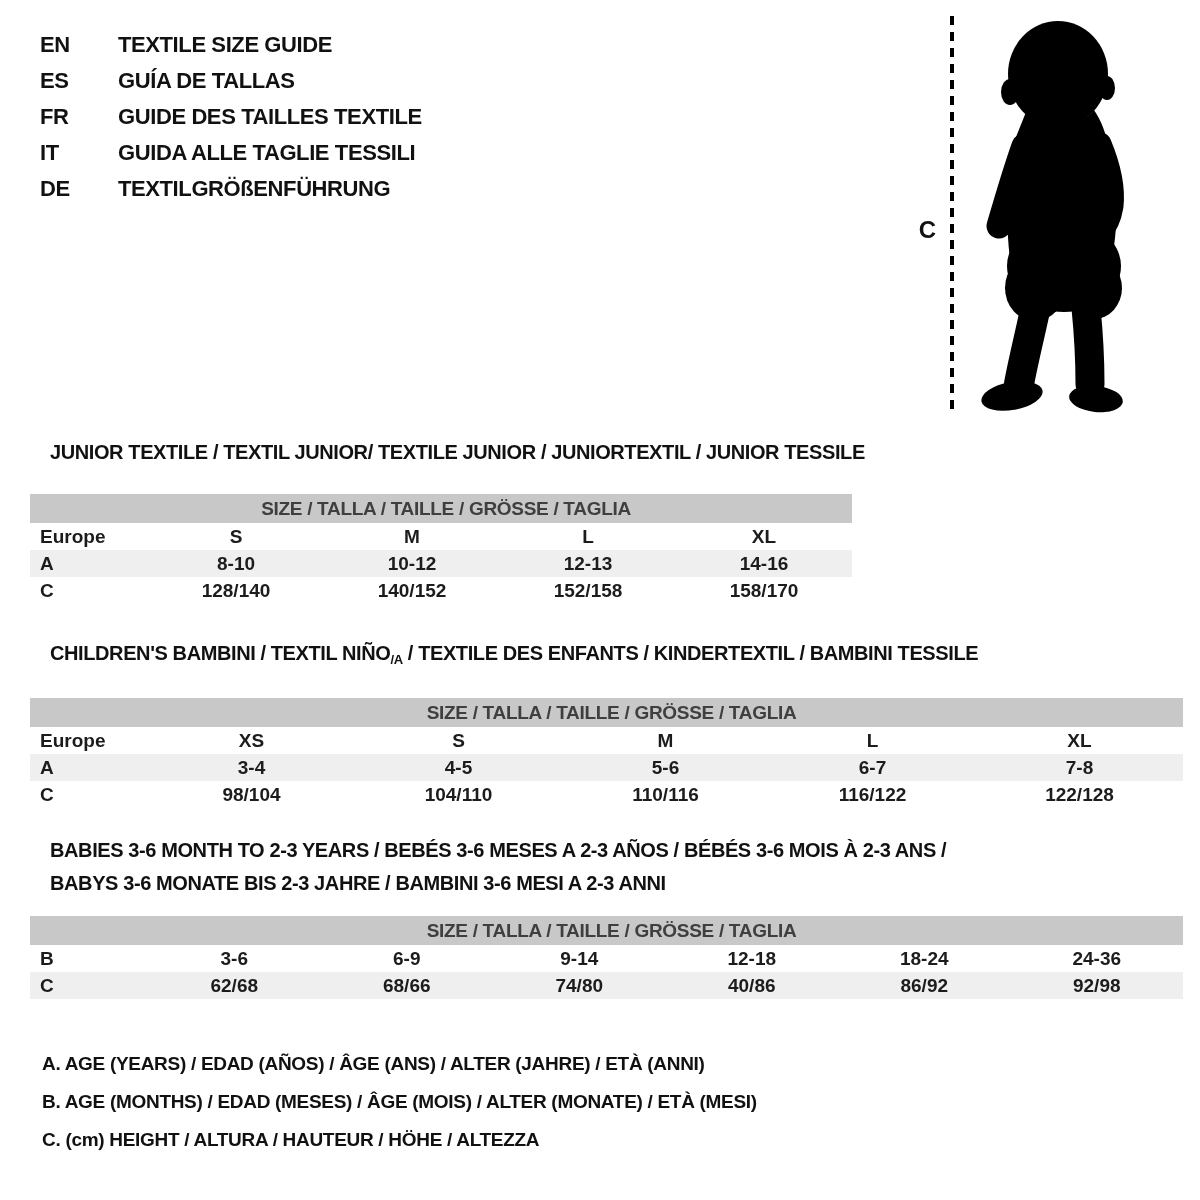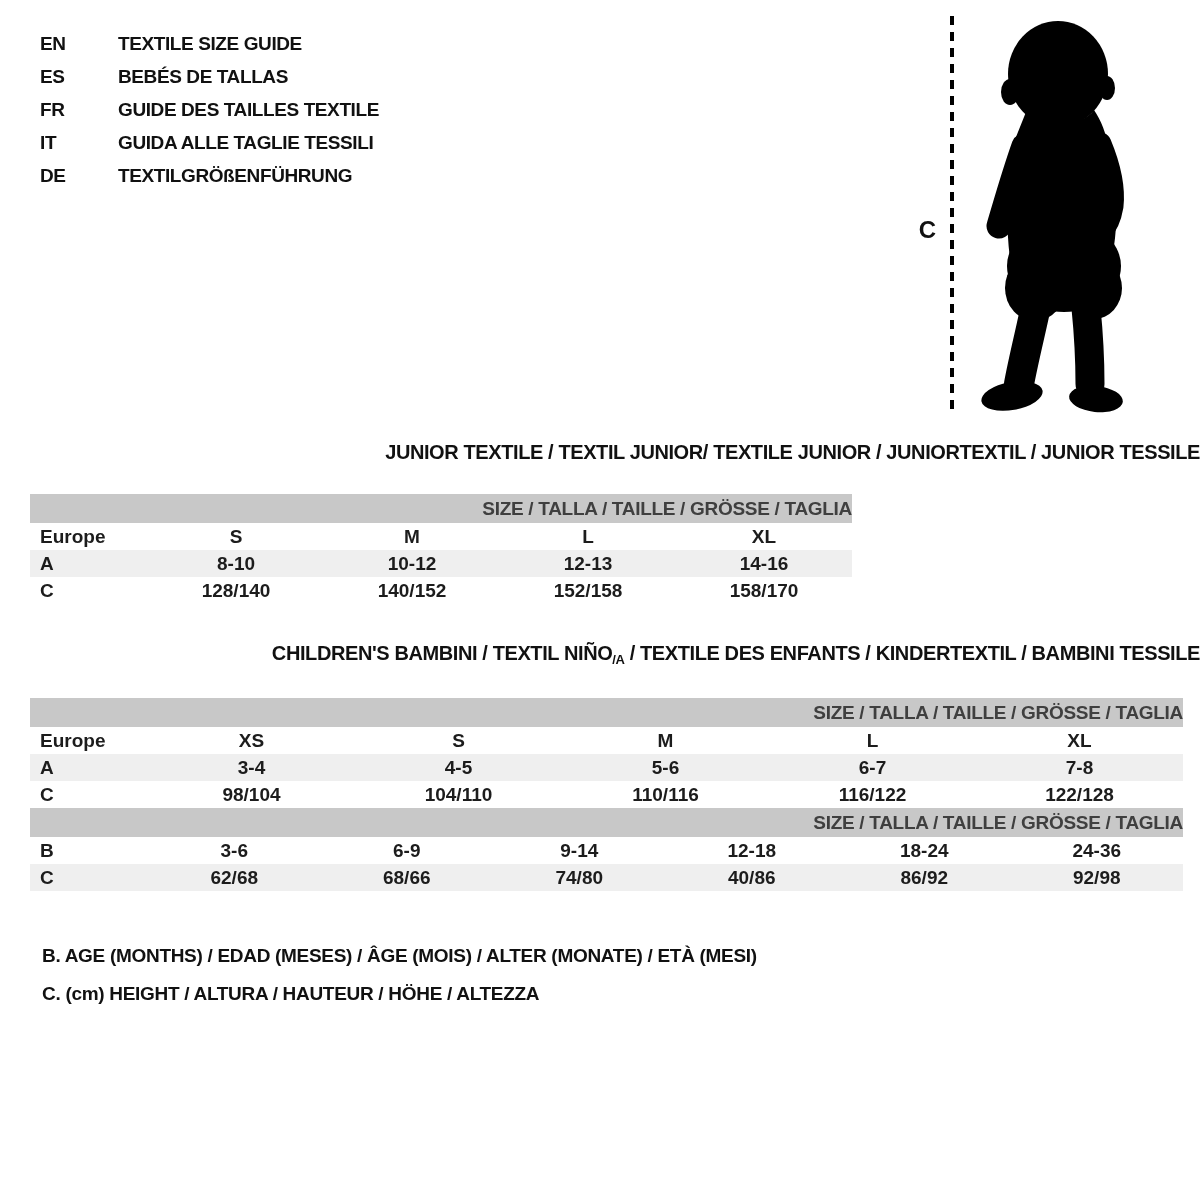--- a/index.html
+++ b/index.html
@@ -13,47 +13,46 @@
   html,body{margin:0;padding:0;}
   body{
     width:1200px;height:1200px;overflow:hidden;background:#ffffff;
     font-family:"Liberation Sans",sans-serif;color:var(--ink);
   }
   
   .top{
     display:flex;justify-content:space-between;align-items:flex-start;
     padding:34px 56px 0 40px;height:402px;
   }
-  .langs{font-size:19px;font-weight:bold;letter-spacing:-0.4px;line-height:1;}
+  .langs{font-size:22px;font-weight:bold;letter-spacing:-0.4px;line-height:1;}
   .lang-row{display:flex;margin-bottom:14px;}
   .lang-code{width:78px;flex:0 0 78px;}
   .figure{display:flex;align-items:flex-start;margin-top:-18px;}
   .measure-label{font-size:24px;font-weight:bold;margin:202px 14px 0 0;line-height:1;}
   .dash-line{
     width:4px;height:400px;margin-right:18px;
     background:repeating-linear-gradient(to bottom,var(--silhouette) 0 9px,transparent 9px 16px);
   }
   
   main{padding-left:30px;}
   .section-title{
     font-size:20px;font-weight:bold;letter-spacing:-0.4px;line-height:33px;
-    margin-left:12px;
-    text-align:right;
+    margin-left:20px;
   }
   .title-sub{font-size:13px;vertical-align:-4px;font-weight:bold;}
   #section-junior .section-title-block{margin-top:34px;margin-bottom:25px;}
   #section-children .section-title-block{margin-top:33px;margin-bottom:22px;}
   #section-babies .section-title-block{margin-top:26px;margin-bottom:16px;}
   table.size-table{border-collapse:collapse;table-layout:fixed;}
   .narrow table.size-table{width:822px;}
   .wide table.size-table{width:1153px;}
   col.col-label{width:118px;}
   th.size-header{
     background:var(--table-header-bg);color:var(--table-header-text);
-    font-size:19px;font-weight:bold;text-align:right;letter-spacing:-0.3px;
+    font-size:19px;font-weight:bold;text-align:center;letter-spacing:-0.3px;
     height:29px;padding:2px 0 2px 10px;
   }
   tbody tr{height:27px;}
   tbody tr.shaded{background:var(--row-shaded-bg);}
   tbody th.row-label{font-size:19px;font-weight:bold;text-align:left;padding-left:10px;color:#1c1c1c;}
   tbody td.size-cell{font-size:19px;font-weight:bold;text-align:center;color:#1c1c1c;}
   
   .legend{margin:46px 0 0 42px;}
   .legend-line{
     margin:0;font-size:19px;font-weight:bold;letter-spacing:-0.3px;line-height:38px;
@@ -65,21 +64,21 @@
 <div class="page">
 
   <div class="top">
     <div class="langs">
         <div class="lang-row">
           <span class="lang-code">EN</span>
           <span class="lang-title">TEXTILE SIZE GUIDE</span>
         </div>
         <div class="lang-row">
           <span class="lang-code">ES</span>
-          <span class="lang-title">BEBÉS DE TALLAS</span>
+          <span class="lang-title">GUÍA DE TALLAS</span>
         </div>
         <div class="lang-row">
           <span class="lang-code">FR</span>
           <span class="lang-title">GUIDE DES TAILLES TEXTILE</span>
         </div>
         <div class="lang-row">
           <span class="lang-code">IT</span>
           <span class="lang-title">GUIDA ALLE TAGLIE TESSILI</span>
         </div>
         <div class="lang-row">
@@ -198,20 +197,24 @@
               <td class="size-cell">98/104</td>
               <td class="size-cell">104/110</td>
               <td class="size-cell">110/116</td>
               <td class="size-cell">116/122</td>
               <td class="size-cell">122/128</td>
             </tr>
           </tbody>
         </table>
       </section>
       <section class="section wide" id="section-babies">
+        <div class="section-title-block">
+          <div class="section-title"><span class="title-pre">BABIES 3-6 MONTH TO 2-3 YEARS / BEBÉS 3-6 MESES A 2-3 AÑOS / BÉBÉS 3-6 MOIS À 2-3 ANS /</span></div>
+          <div class="section-title"><span class="title-pre">BABYS 3-6 MONATE BIS 2-3 JAHRE / BAMBINI 3-6 MESI A 2-3 ANNI</span></div>
+        </div>
         <table class="size-table">
           <colgroup>
             <col class="col-label">
             <col>
             <col>
             <col>
             <col>
             <col>
             <col>
           </colgroup>
@@ -238,17 +241,18 @@
               <td class="size-cell">40/86</td>
               <td class="size-cell">86/92</td>
               <td class="size-cell">92/98</td>
             </tr>
           </tbody>
         </table>
       </section>
     </main>
 
   <footer class="legend">
+      <p class="legend-line">A. AGE (YEARS) / EDAD (AÑOS) / ÂGE (ANS) / ALTER (JAHRE) / ETÀ (ANNI)</p>
       <p class="legend-line">B. AGE (MONTHS) / EDAD (MESES) / ÂGE (MOIS) / ALTER (MONATE) / ETÀ (MESI)</p>
       <p class="legend-line">C. (cm) HEIGHT / ALTURA / HAUTEUR / HÖHE / ALTEZZA</p>
     </footer>
 
 </div>
 
 </body></html>

